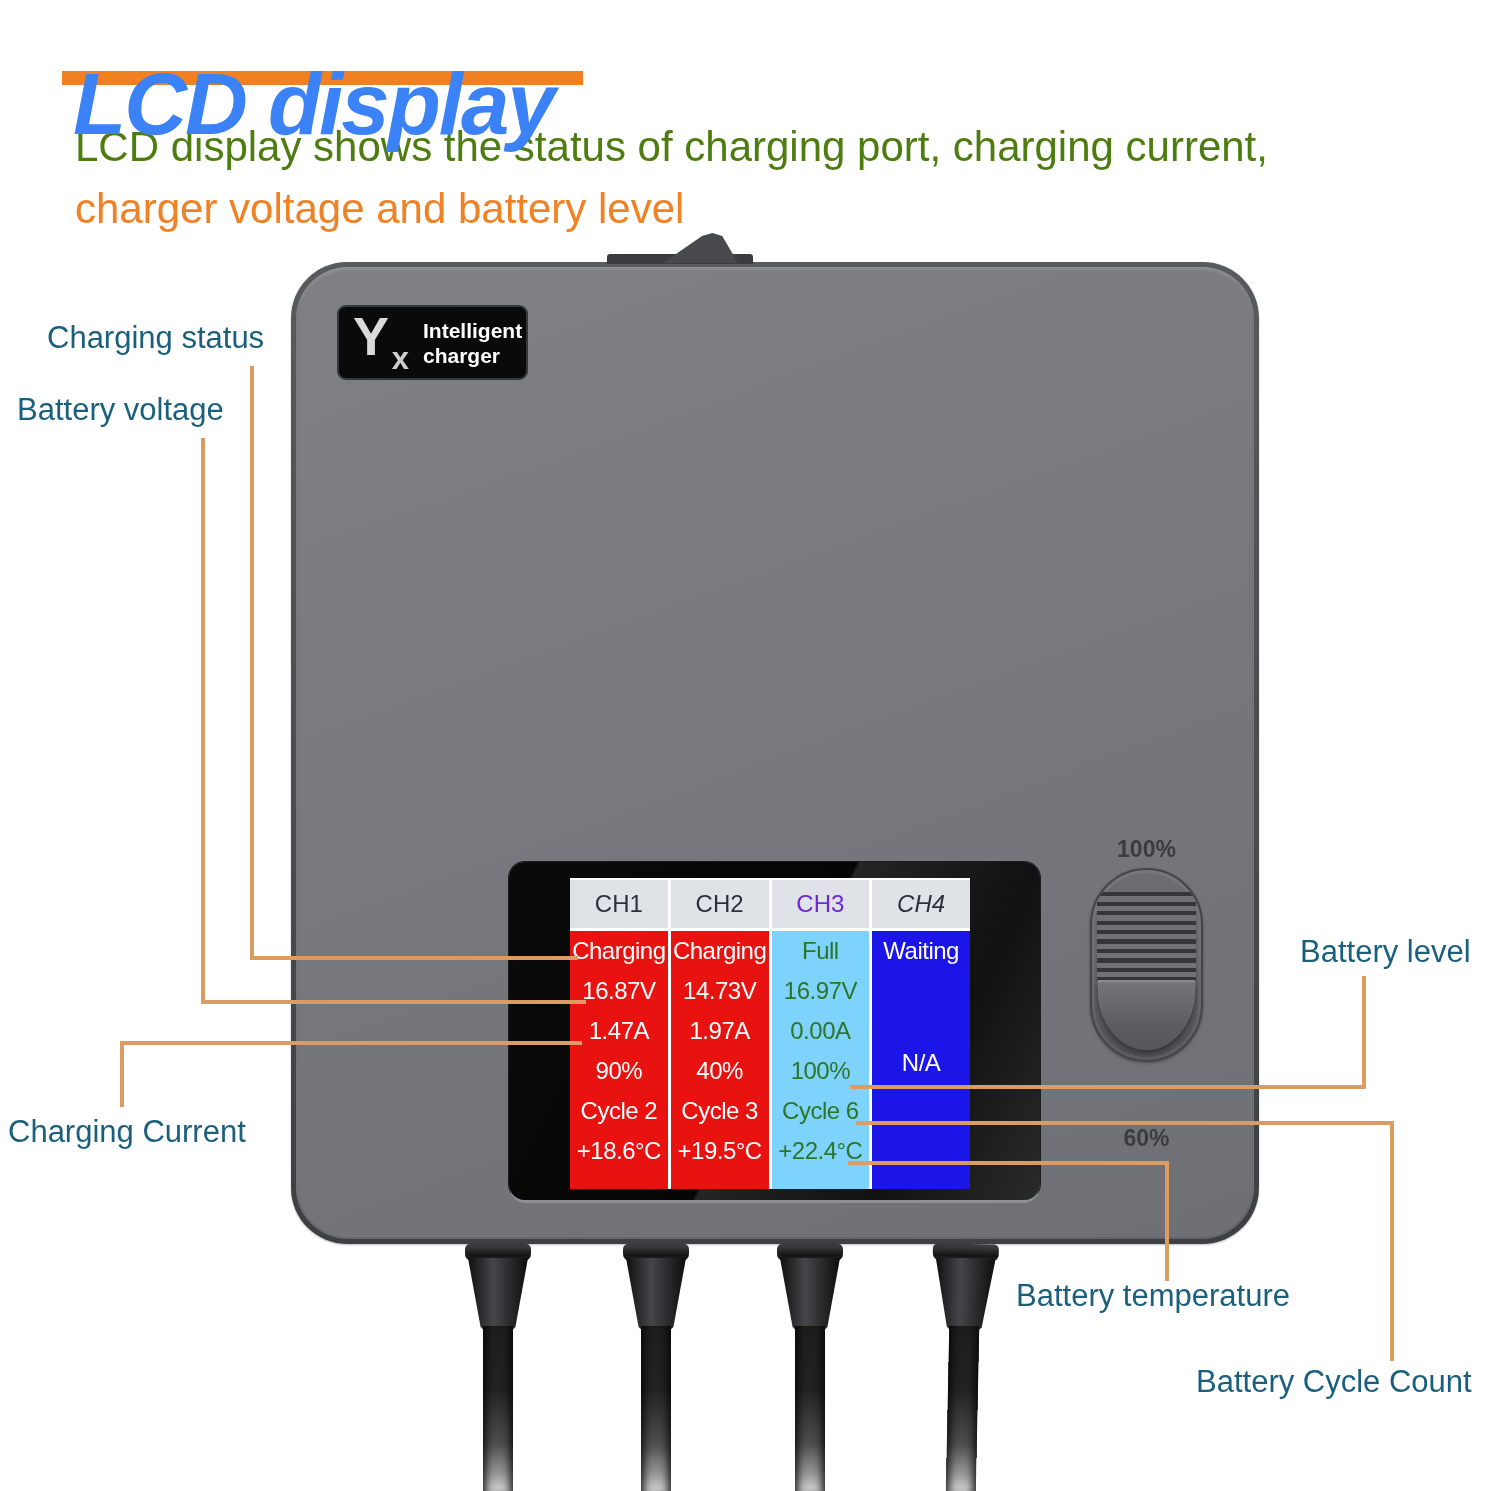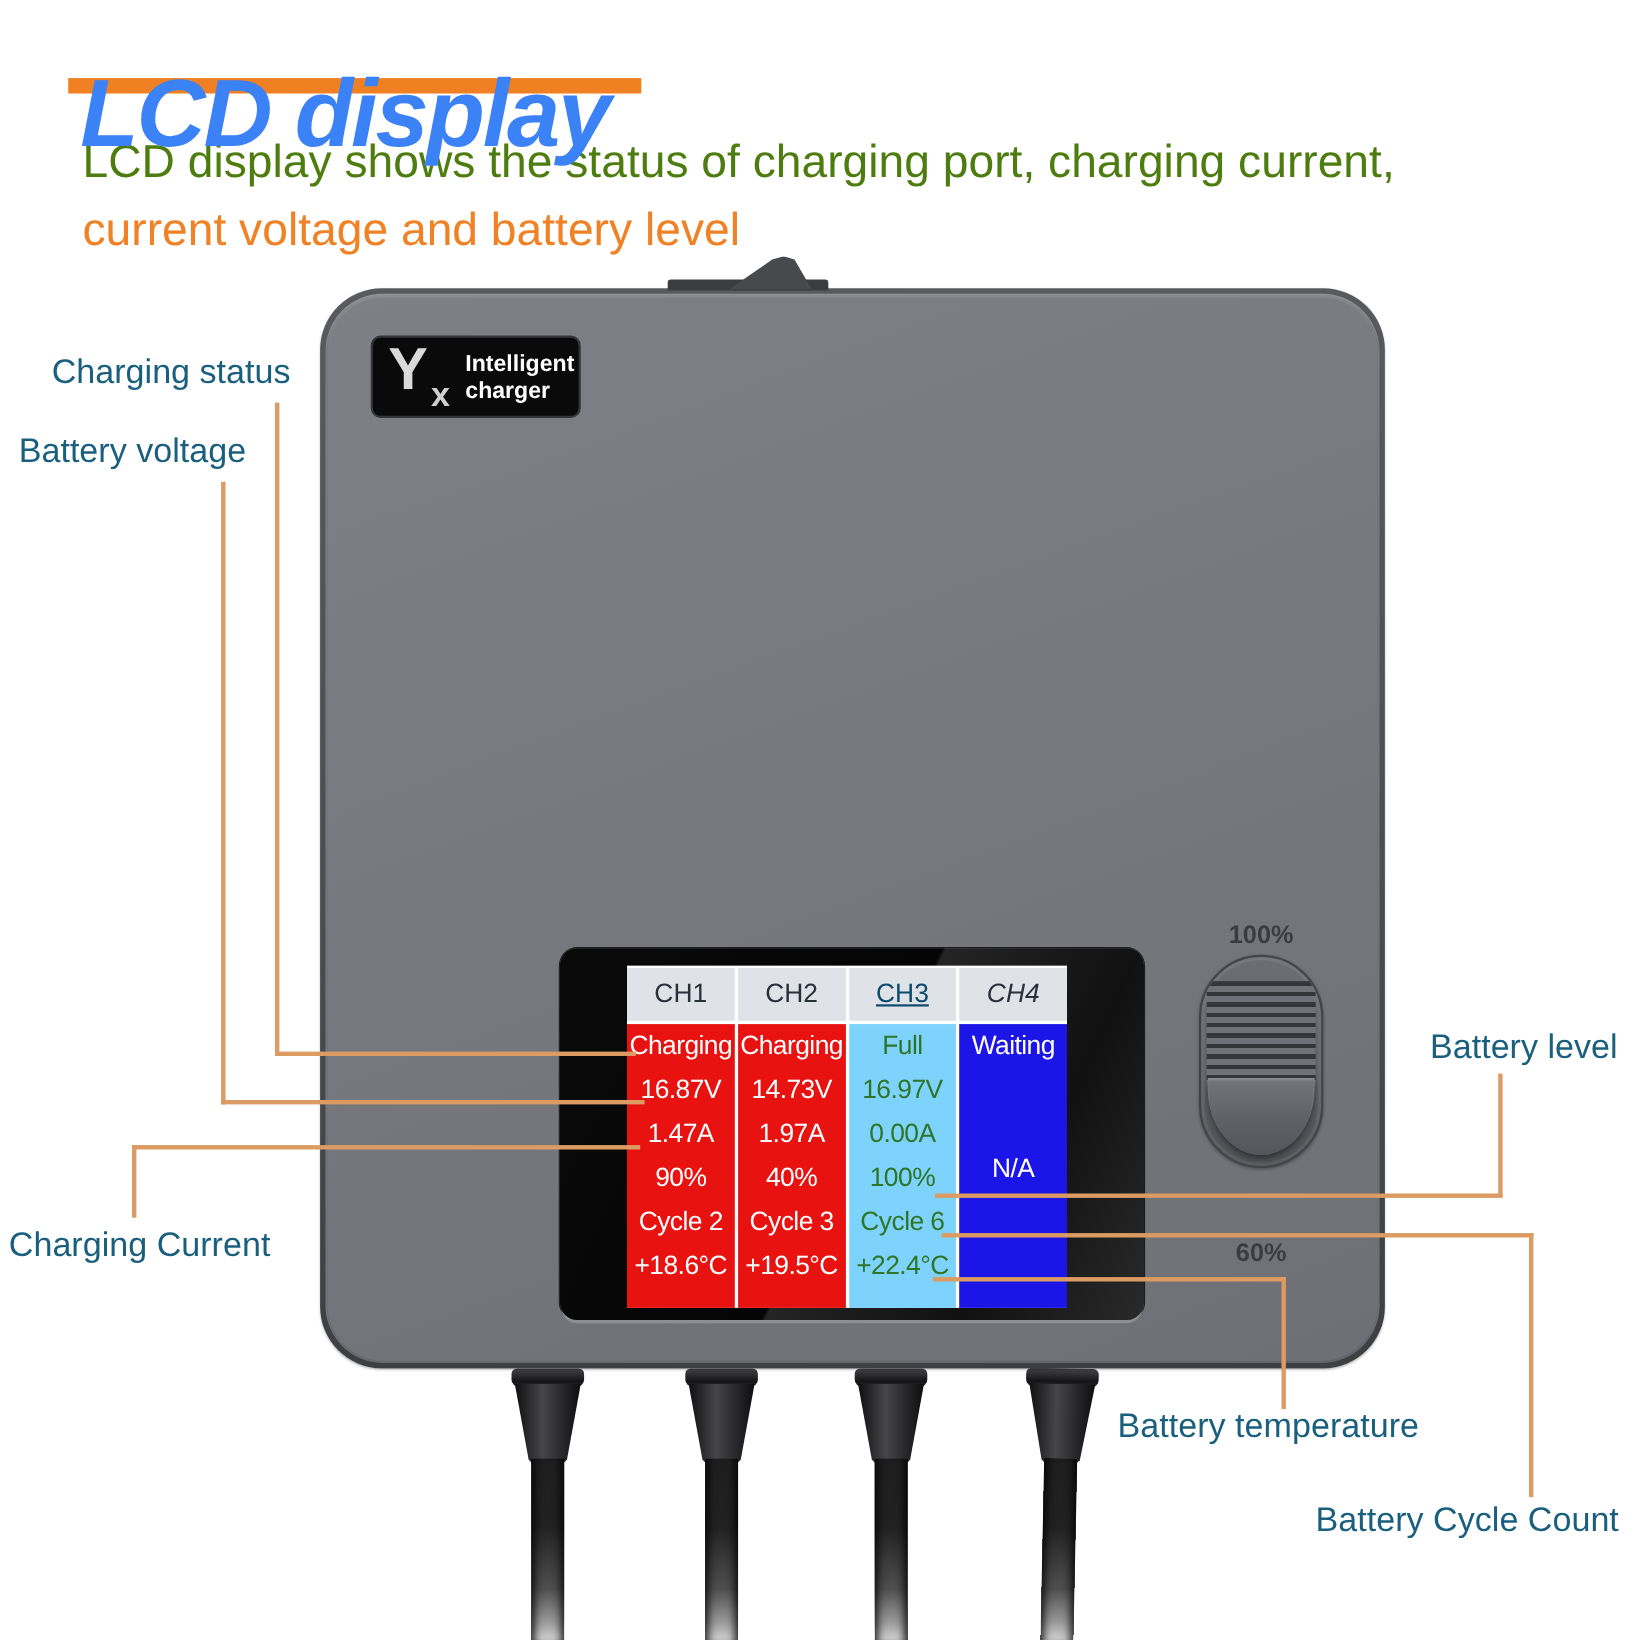--- a/index.html
+++ b/index.html
@@ -121,21 +121,21 @@
   }
 </style>
 </head>
 <body>
 
 <div class="page">
 
   <div class="title-underline" style="background: rgb(240, 128, 33);"></div>
   <h1 class="page-title" style="color: #3b82f6;">LCD display</h1>
   <div class="desc-line desc-1" style="color: #4d7c0f;">LCD display shows the status of charging port, charging current,</div>
-  <div class="desc-line desc-2" style="color: rgb(240, 129, 37);">current voltage and battery level</div>
+  <div class="desc-line desc-2" style="color: rgb(240, 129, 37);">charger voltage and battery level</div>
 
   <div class="callout-label" style="left: 47px; top: 320px; color: rgb(26, 95, 126);">Charging status</div>
   <div class="callout-label" style="left: 17px; top: 392px; color: rgb(26, 95, 126);">Battery voltage</div>
   <div class="callout-label" style="left: 8px; top: 1114px; color: rgb(26, 95, 126);">Charging Current</div>
   <div class="callout-label" style="left: 1300px; top: 934px; color: rgb(26, 95, 126);">Battery level</div>
   <div class="callout-label" style="left: 1016px; top: 1278px; color: rgb(26, 95, 126);">Battery temperature</div>
   <div class="callout-label" style="left: 1196px; top: 1364px; color: rgb(26, 95, 126);">Battery Cycle Count</div>
 
   <div class="device">
     <div class="switch-base"></div>
@@ -156,21 +156,21 @@
     <div class="dial">
       <div class="dial-ridges"></div>
       <div class="dial-thumb"></div>
     </div>
 
     <div class="lcd-panel">
       <div class="lcd-table">
 
         <div class="lcd-head" style="background: rgb(223, 226, 230); color: rgb(43, 49, 60);">CH1</div>
         <div class="lcd-head" style="background: rgb(223, 226, 230); color: rgb(43, 49, 60);">CH2</div>
-        <div class="lcd-head" style="background: rgb(223, 226, 230); color: #0c4a6e; text-decoration: underline;">CH3</div>
+        <div class="lcd-head" style="background: rgb(223, 226, 230); color: #6d28d9;">CH3</div>
         <div class="lcd-head" style="background: rgb(223, 226, 230); color: rgb(43, 49, 60); font-style: italic;">CH4</div>
 
         <div class="lcd-body" style="background: rgb(232, 18, 16); color: rgb(255, 255, 255);">
           <div class="lcd-cell">Charging</div>
           <div class="lcd-cell">16.87V</div>
           <div class="lcd-cell">1.47A</div>
           <div class="lcd-cell">90%</div>
           <div class="lcd-cell">Cycle 2</div>
           <div class="lcd-cell">+18.6°C</div>
         </div>

